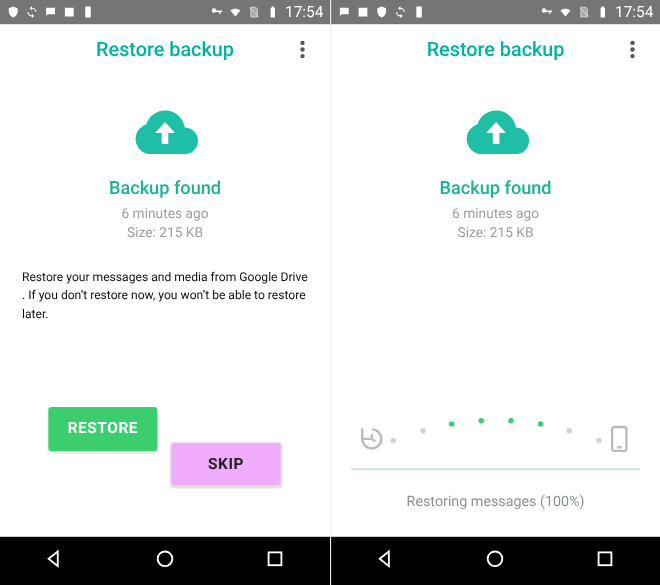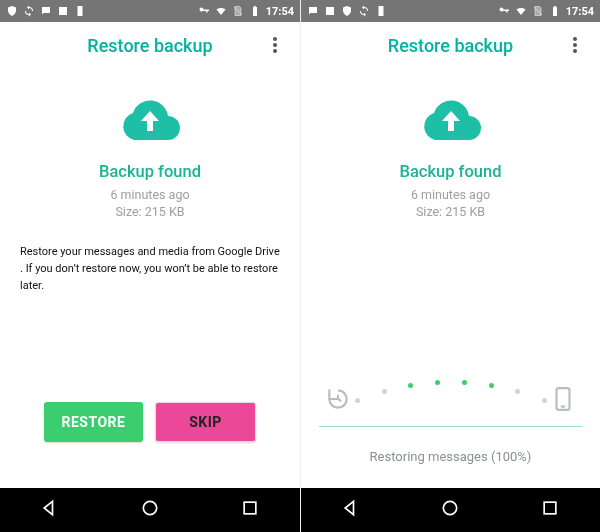--- a/index.html
+++ b/index.html
@@ -19,22 +19,22 @@
     background: #fff;
   }
   .phone + .phone { border-left: 1px solid #eee; }
   .status-bar {
     height: 22px;
     background: #757575;
     color: #fff;
     display: flex;
     align-items: center;
     padding: 0 6px;
-    font-size: 11px;
-    font-weight: 700;
+    font-size: 14px;
+    font-weight: 400;
   }
   .status-left { display: flex; gap: 5px; align-items: center; }
   .status-right { margin-left: auto; display: flex; gap: 5px; align-items: center; }
   .sb-ico { width: 12px; height: 12px; display: inline-flex; align-items:center; justify-content:center; }
   .sb-ico svg { width: 12px; height: 12px; fill: #fff; }
   .header {
     height: 46px;
     display: flex;
     align-items: center;
     justify-content: center;
@@ -108,21 +108,21 @@
     font-size: 14px;
     font-weight: 700;
     letter-spacing: 0.5px;
     display: flex;
     align-items: center;
     justify-content: center;
     cursor: pointer;
     box-shadow: 0 1px 2px rgba(0,0,0,0.15);
   }
   .btn.primary { background: #3cce6e; color: #fff; }
-  .btn.secondary { background: #ec4899; color: #222; border: 1px solid #e0e0e0; }
+  .btn.secondary { background: #f0abfc; color: #222; border: 1px solid #e0e0e0; margin-top: 32px; }
   .footnote {
     position: absolute;
     bottom: 14px;
     left: 0; right: 0;
     text-align: center;
     color: #8a9194;
     font-size: 12.5px;
   }
   
   .progress-wrap {

